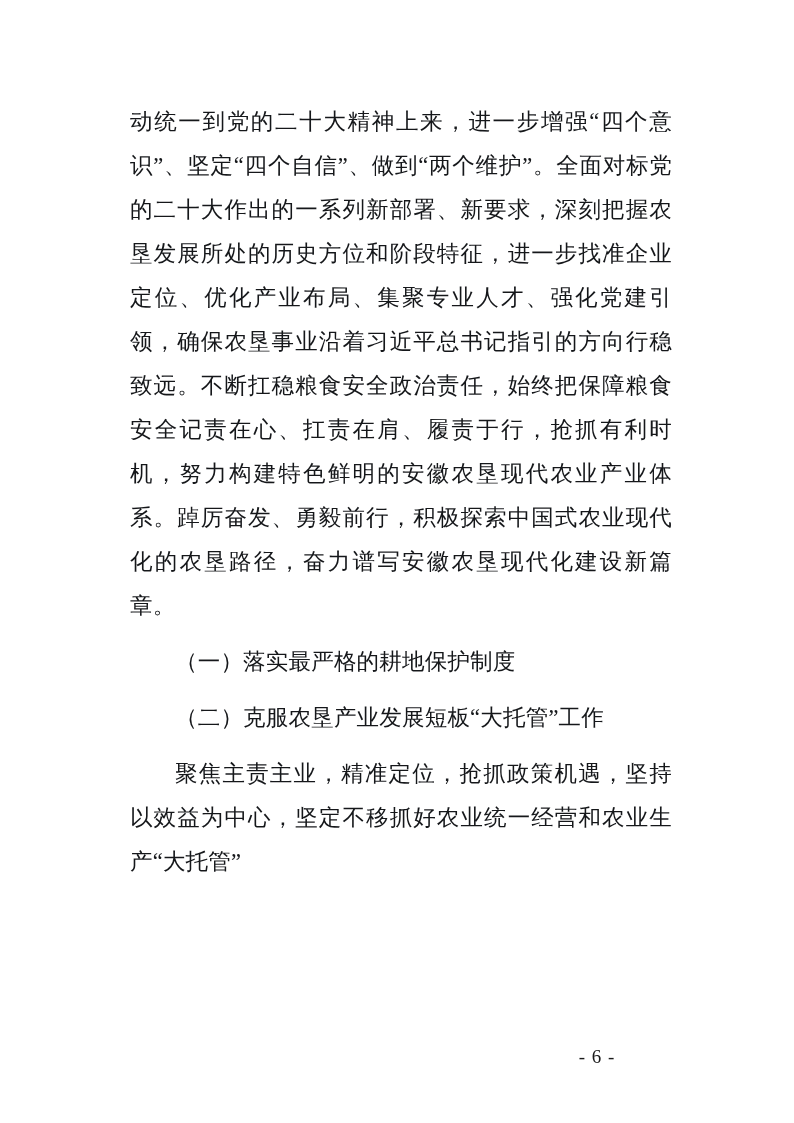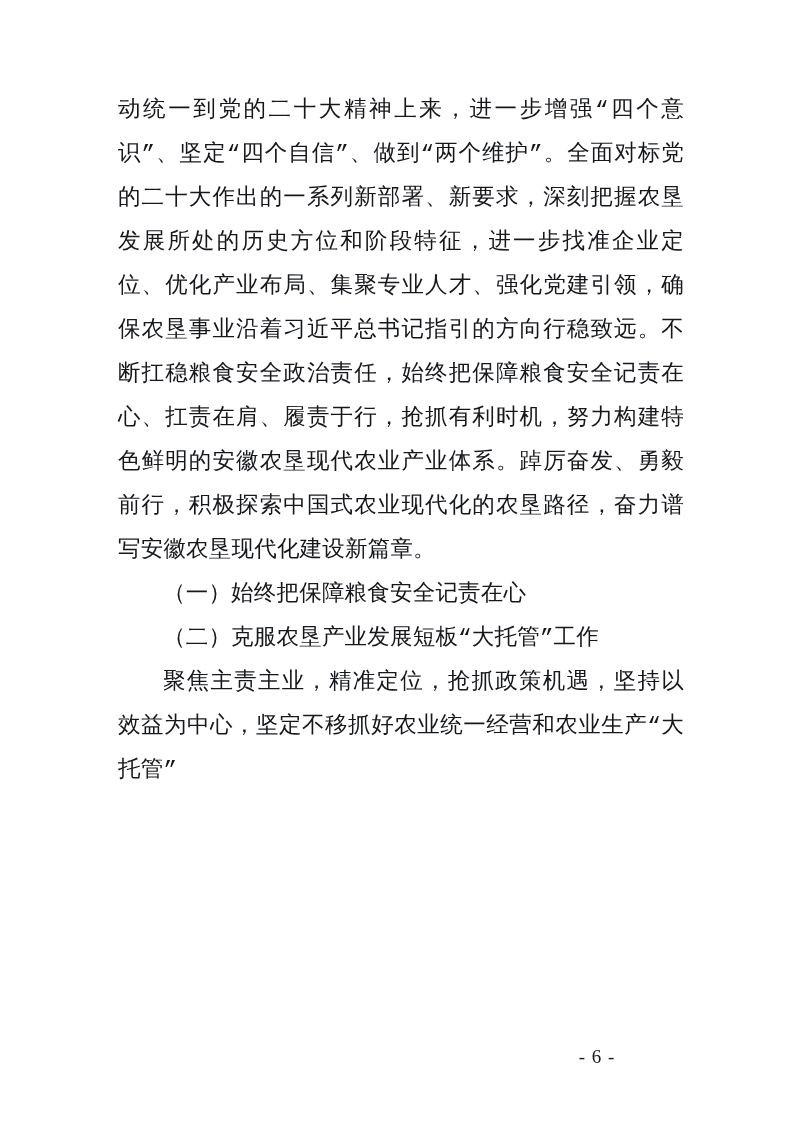--- a/index.html
+++ b/index.html
@@ -21,28 +21,28 @@
     left: 0;
     width: 794px;
     height: 1123px;
     box-sizing: border-box;
     padding: 88px 112px 70px 118px;
   }
   .doc-body {
     width: 566px;
   }
   p.para {
-    margin: 0;
+    margin: 12px;
     font-size: 22.5px;
     line-height: 44px;
     letter-spacing: 0.2px;
     text-align: justify;
     text-justify: inter-ideograph;
     color: #15171a;
-    font-family: Liberation Mono, monospace;
+    font-family: Liberation Serif, serif;
   }
   p.indent {
     text-indent: 45px;
   }
   .page-number {
     position: absolute;
     left: 0;
     right: 0;
     bottom: 55px;
     text-align: center;
@@ -55,20 +55,20 @@
     display: inline-block;
     padding-left: 400px;
   }
 </style>
 </head>
 <body>
 
 <div class="page">
   <div class="doc-body">
     <p class="para">动统一到党的二十大精神上来，进一步增强“四个意识”、坚定“四个自信”、做到“两个维护”。全面对标党的二十大作出的一系列新部署、新要求，深刻把握农垦发展所处的历史方位和阶段特征，进一步找准企业定位、优化产业布局、集聚专业人才、强化党建引领，确保农垦事业沿着习近平总书记指引的方向行稳致远。不断扛稳粮食安全政治责任，始终把保障粮食安全记责在心、扛责在肩、履责于行，抢抓有利时机，努力构建特色鲜明的安徽农垦现代农业产业体系。踔厉奋发、勇毅前行，积极探索中国式农业现代化的农垦路径，奋力谱写安徽农垦现代化建设新篇章。</p>
-    <p class="para indent">（一）始终把保障粮食安全记责在心</p>
+    <p class="para indent">（一）落实最严格的耕地保护制度</p>
     <p class="para indent">（二）克服农垦产业发展短板“大托管”工作</p>
     <p class="para indent">聚焦主责主业，精准定位，抢抓政策机遇，坚持以效益为中心，坚定不移抓好农业统一经营和农业生产“大托管”</p>
   </div>
   <div class="page-number">
     <span class="pn-inner">- 6 -</span>
   </div>
 </div>
 
 </body></html>

